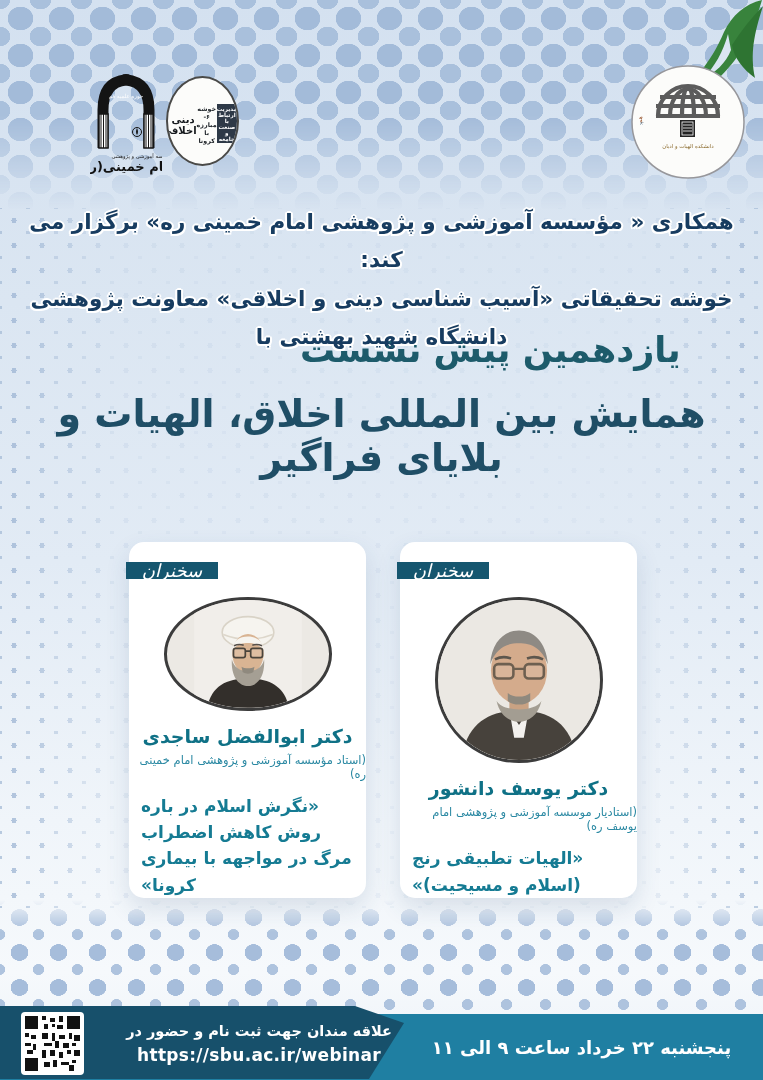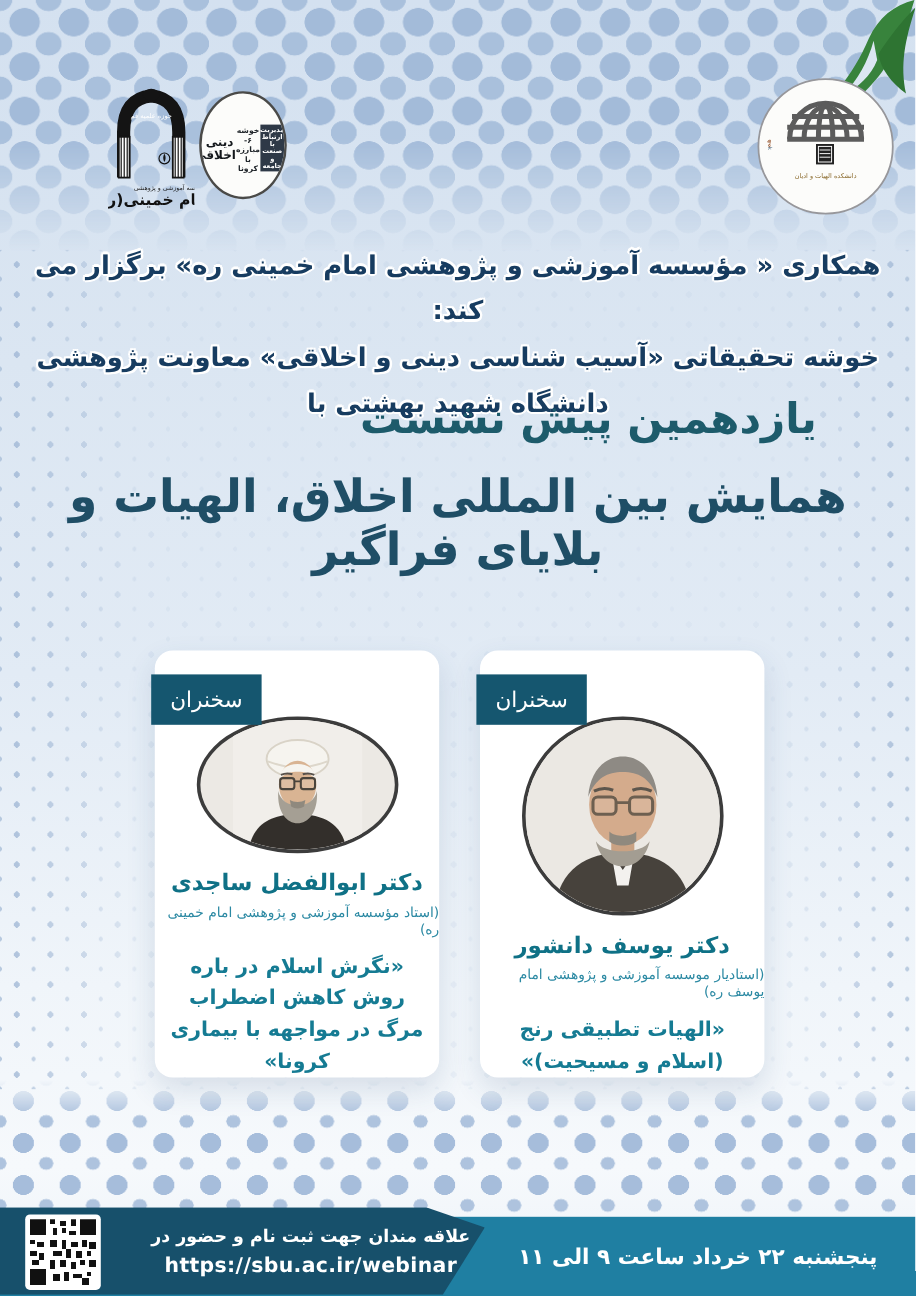--- a/index.html
+++ b/index.html
@@ -92,33 +92,33 @@
 
   
   .cards{ position:absolute; top:542px; right:126px; left:129px; height:356px;
           display:flex; justify-content:space-between; }
   .card{
     position:relative; width:237px; height:356px; background:#fff; border-radius:15px;
     box-shadow:0 10px 24px rgba(46,78,120,.14);
     display:flex; flex-direction:column; align-items:center;
   }
   .card-tag{
-    position:absolute; top:20px; left:-3px; width:92px; height:42px; background:#15566f;
+    position:absolute; top:20px; left:-3px; width:92px; height:17px; background:#15566f;
     color:#fff; display:flex; align-items:center; justify-content:center;
-    font-family:"DejaVu Serif", serif; font-size:18px;
+    font-family:"DejaVu Serif", serif; font-style:italic; font-size:18px;
   }
   .photo{
     margin-top:55px; width:168px; height:168px; border-radius:50%;
     border:3px solid #3c3c3c; overflow:hidden; background:#ece9e4;
   }
   .photo svg{ width:100%; height:100%; display:block; }
   .sp-name{ margin-top:14px; color:#0f7186; font-weight:bold; font-size:19px; }
   .sp-affil{ margin-top:6px; color:#2b89a3; font-size:11.5px; }
   .sp-topic{ margin-top:12px; color:#157b93; font-weight:bold; font-size:17px;
-             line-height:1.55; text-align:center; padding:0 12px; }
+             line-height:1.55; text-align:left; padding:0 12px; }
 
   
   .footer-teal{
     position:absolute; left:0; right:0; bottom:0; height:66px; background:#1f7fa2;
   }
   .datetime{
     position:absolute; left:408px; right:8px; top:0; height:66px;
     display:flex; align-items:center; justify-content:center;
     color:#fff; font-weight:bold; font-size:18px; direction:rtl;
   }

